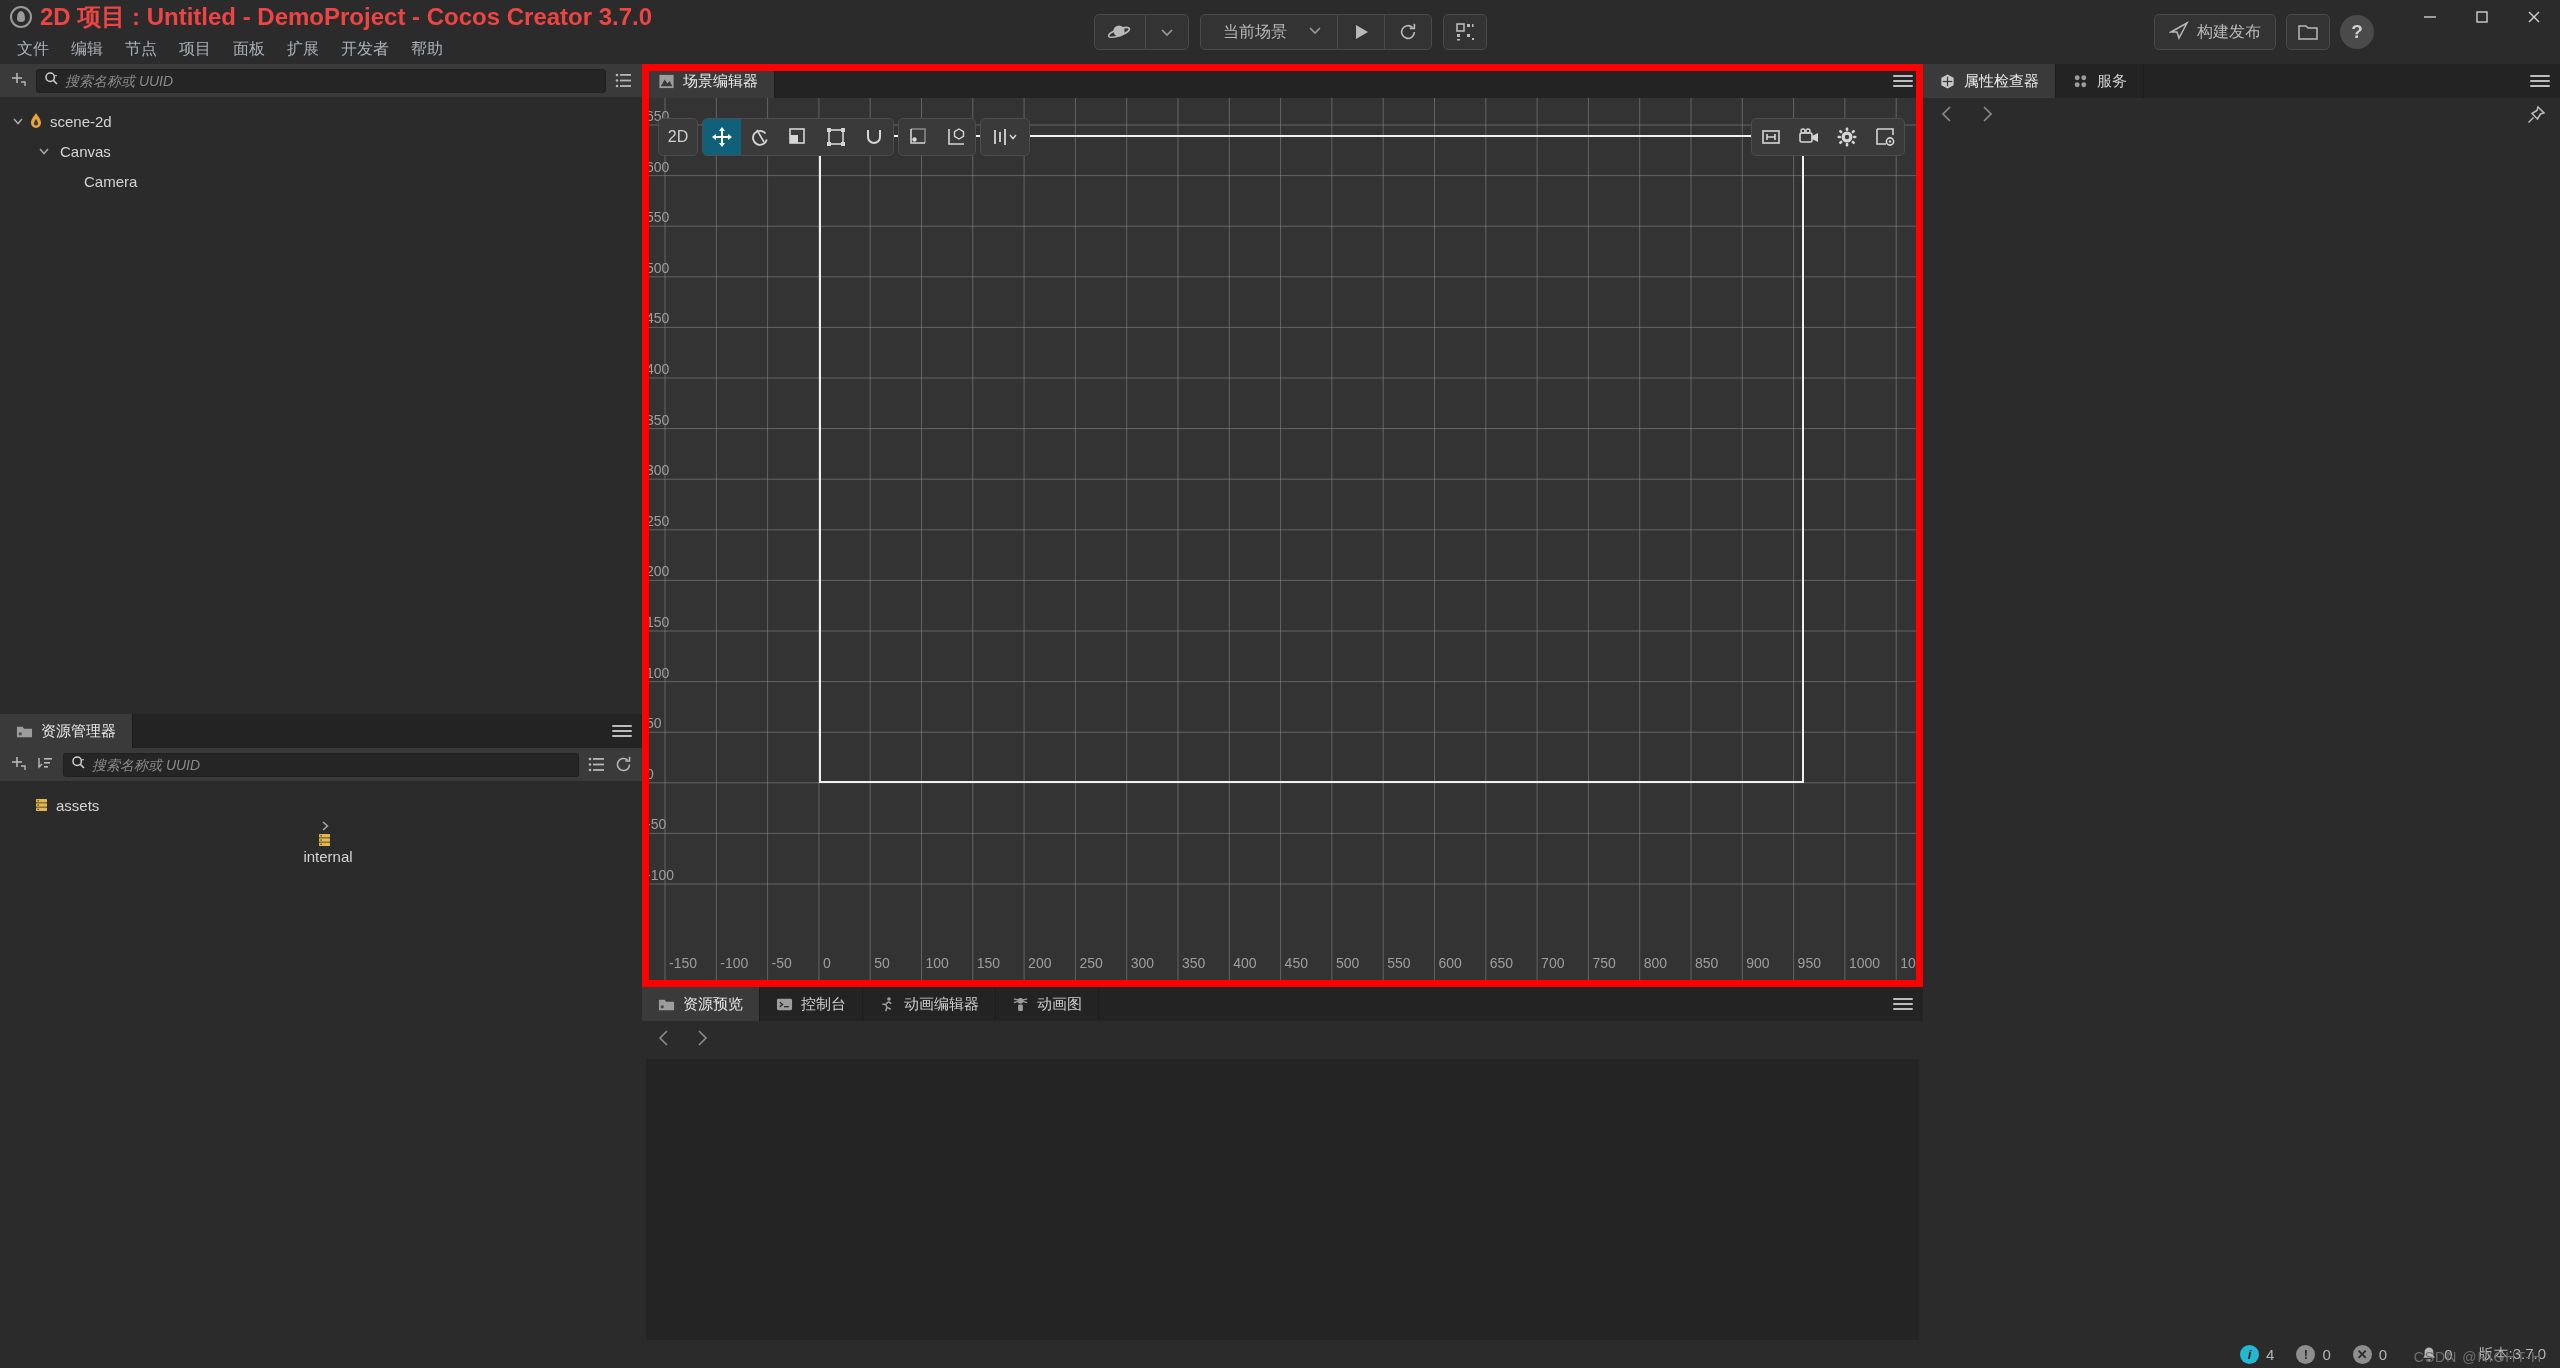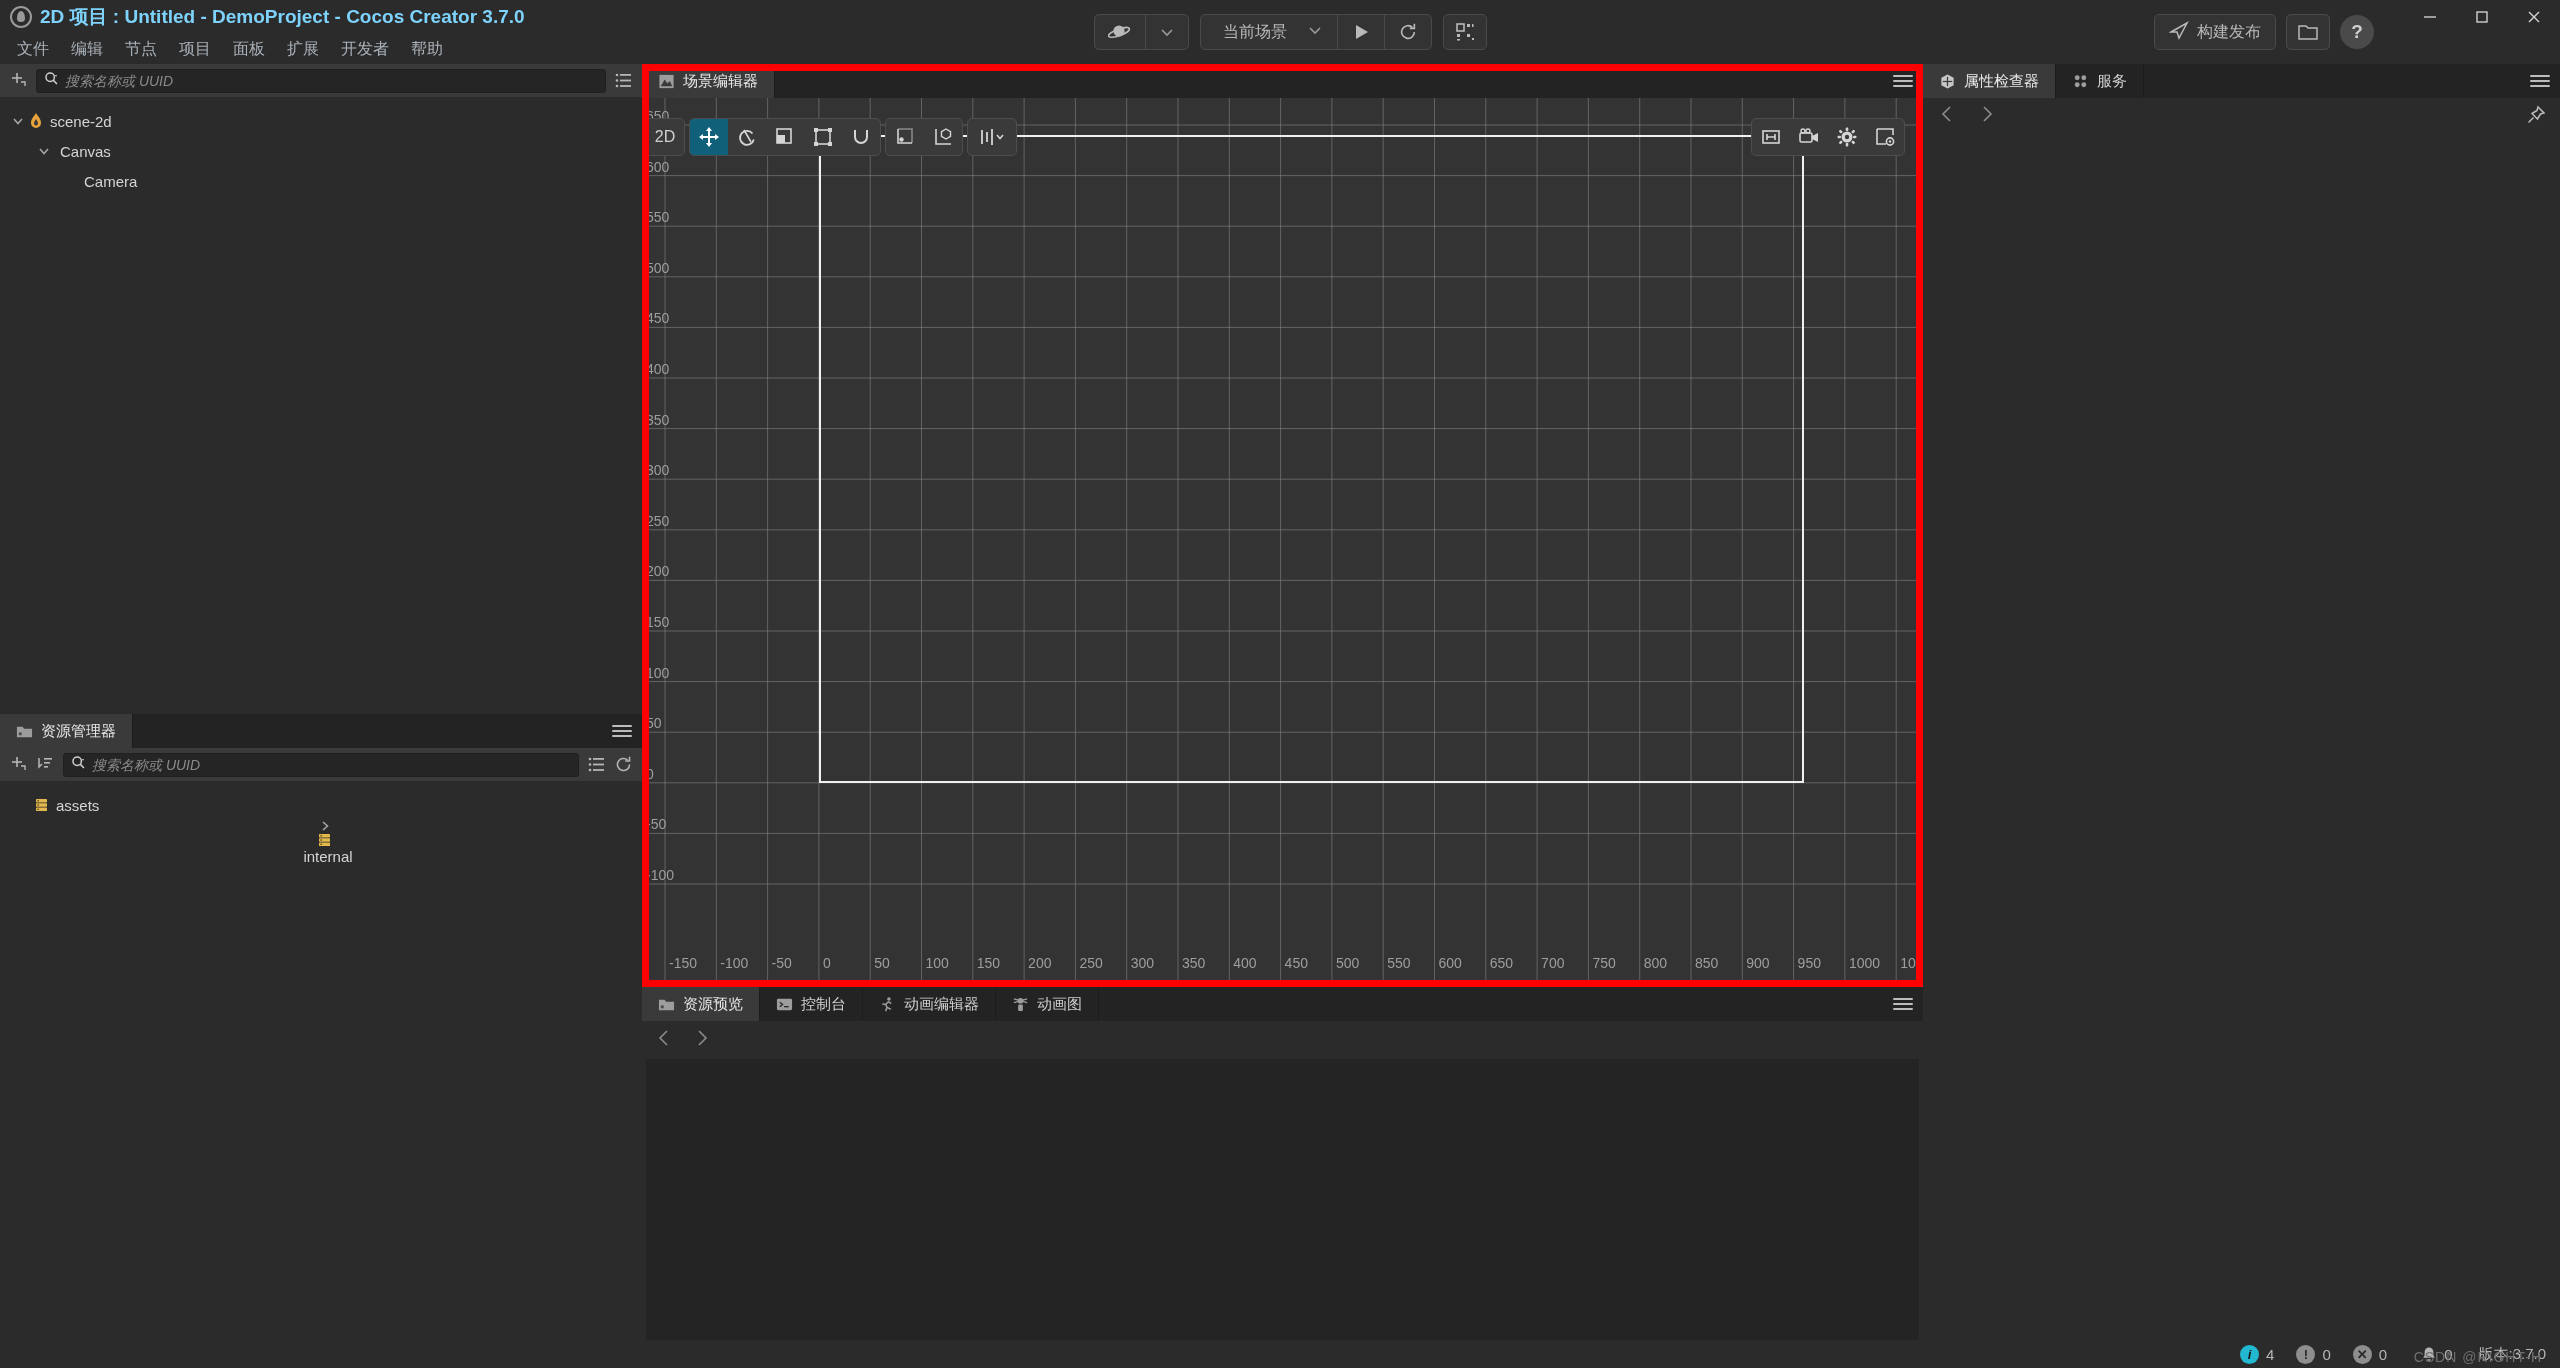--- a/index.html
+++ b/index.html
@@ -19,21 +19,21 @@
   }
   .title-logo {
     width:22px; height:22px; margin-left:10px; margin-right:8px;
     border-radius:50%; border:2px solid #9a9a9a; position:relative; flex:none;
   }
   .title-logo::after {
     content:""; position:absolute; left:5px; top:3px; width:8px; height:11px;
     background:#9a9a9a; border-radius:50% 50% 50% 50% / 65% 65% 35% 35%;
     transform: rotate(0deg);
   }
-  .title-text { font-size:19px; font-weight:bold; color:#7dd3fc; letter-spacing:0px; }
+  .title-text { font-size:24px; font-weight:bold; color:#ef4444; letter-spacing:0px; }
 
   .win-ctrls { position:absolute; right:0; top:0; height:34px; display:flex; align-items:center; }
   .win-btn {
     width:52px; height:34px; display:flex; align-items:center; justify-content:center;
     color:#cfcfcf; font-size:17px;
   }
   .win-btn svg { display:block; }
 
   
   .menubar {
@@ -143,21 +143,21 @@
   .grid-svg { position:absolute; left:0; top:0; }
   .ruler-label {
     position:absolute; font-size:14px; color:#9e9e9e;
     font-family:"Liberation Sans", sans-serif; white-space:nowrap;
   }
   .canvas-rect {
     position:absolute; border:2px solid #f0f0f0;
   }
 
   .scene-toolbar {
-    position:absolute; left:3px; top:54px; height:38px; display:flex; align-items:center; gap:4px; z-index:20;
+    position:absolute; left:16px; top:54px; height:38px; display:flex; align-items:center; gap:4px; z-index:20;
   }
   .st-group {
     display:flex; align-items:center; height:38px; background:#3a3a3a;
     border:1px solid #4d4d4d; border-radius:5px; overflow:hidden;
   }
   .st-btn {
     width:38px; height:100%; display:flex; align-items:center; justify-content:center; color:#d5d5d5;
   }
   .st-btn.active { background:#11607a; color:#ffffff; }
   .st-2d { font-size:16px; color:#d0d0d0; font-weight:normal; }

